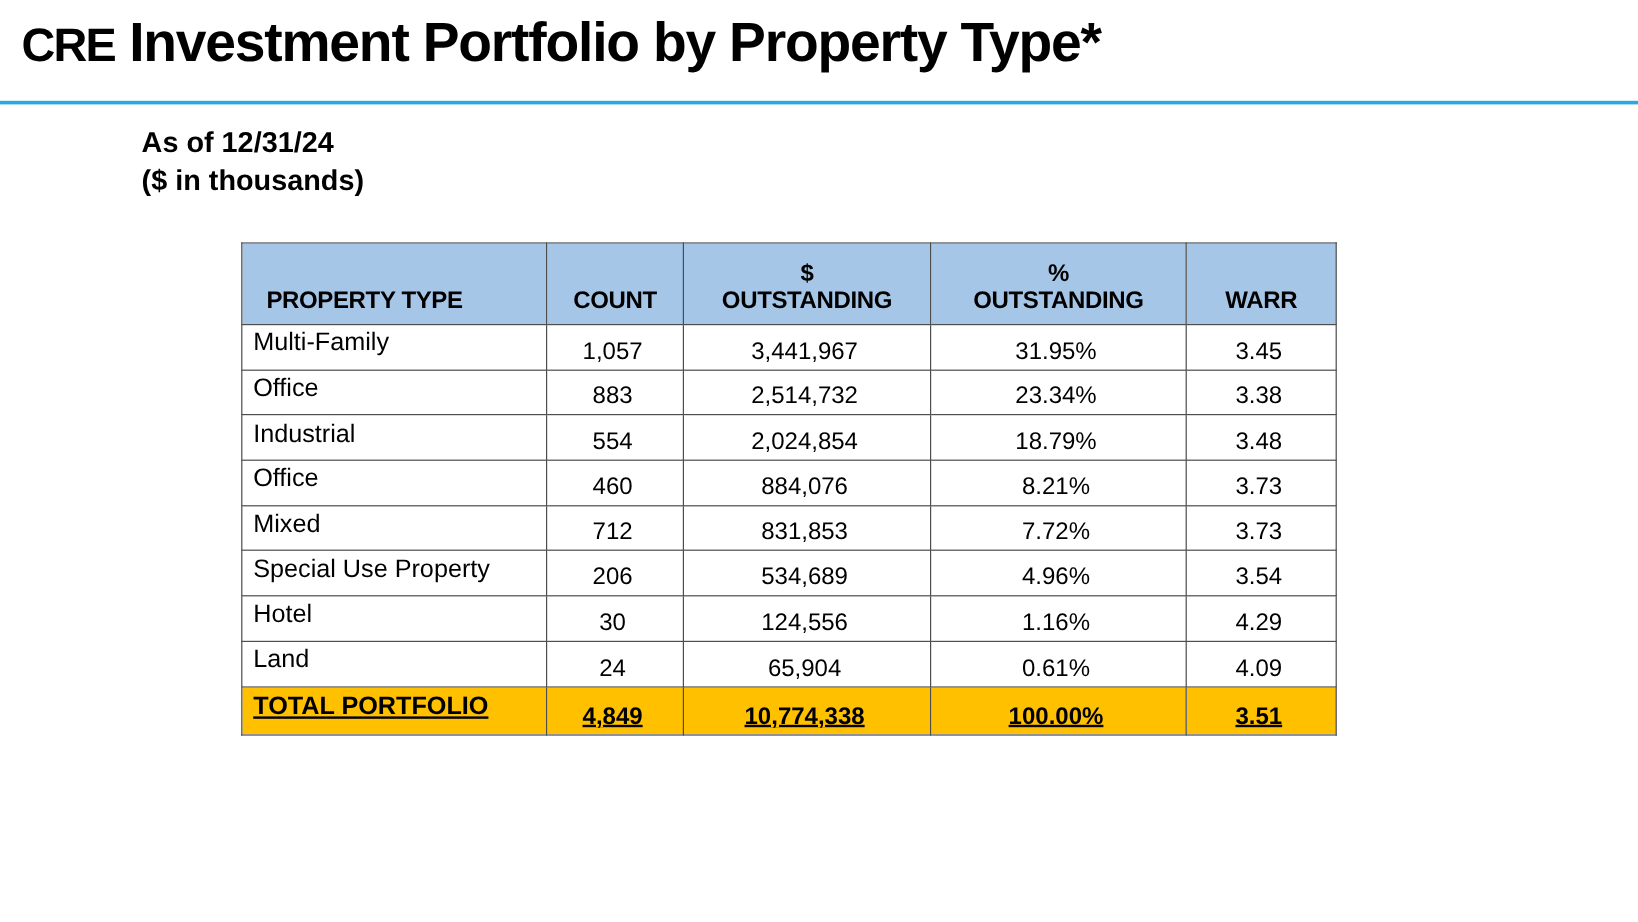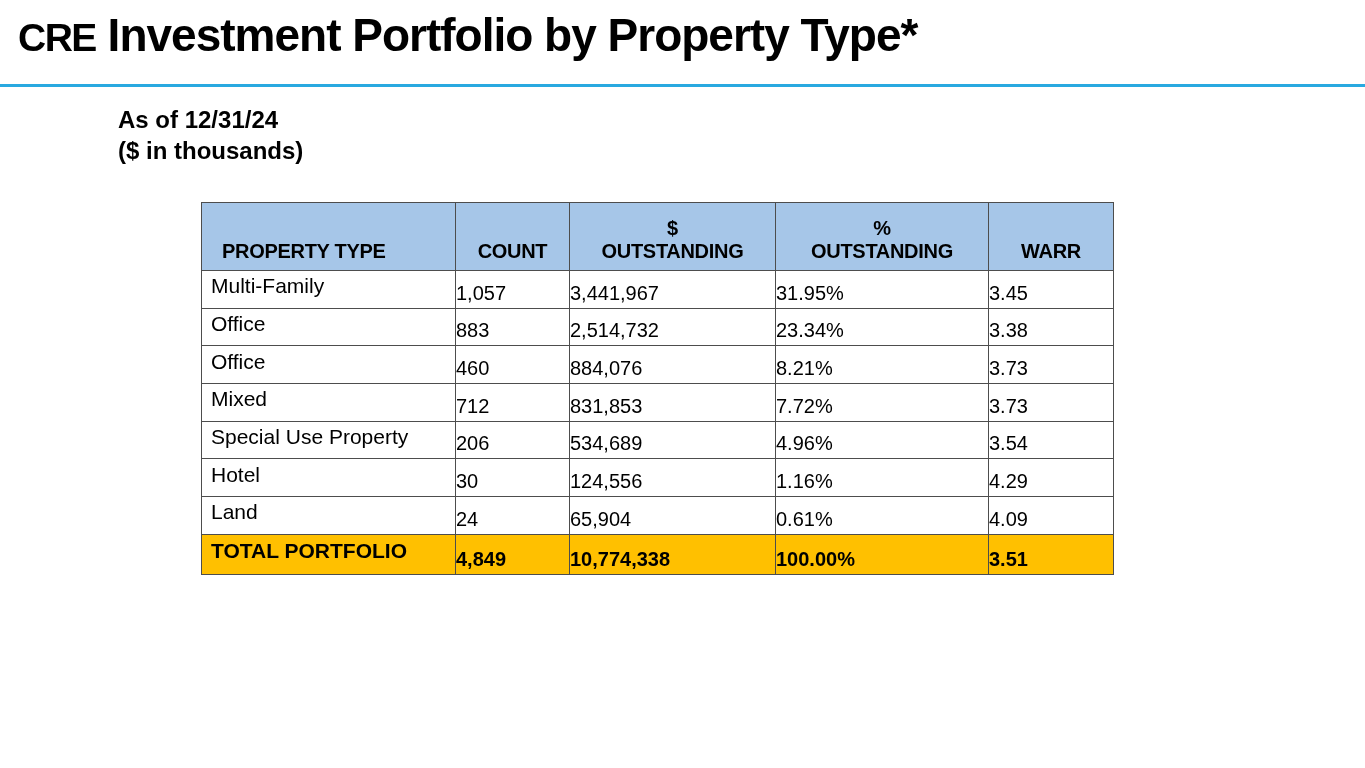--- a/index.html
+++ b/index.html
@@ -87,26 +87,26 @@
 
   tbody tr { height: 37.7px; }
   tbody td.lbl {
     text-align: left;
     vertical-align: middle;
     padding-left: 9px;
     padding-bottom: 6px;
     font-size: 21px;
   }
   tbody td.num {
-    text-align: left;
+    text-align: center;
     vertical-align: bottom;
     padding-right: 4px;
     padding-bottom: 3px;
   }
-  tbody tr.total-row { height: 40px; }
+  tbody tr.total-row { height: 40px; text-decoration: underline; }
   tbody tr.total-row td {
     background: #FFC000;
     font-weight: bold;
   }
   tbody tr.total-row td.lbl { font-size: 21px; }
 
   
   .footer-bar {
     position: absolute;
     left: 0;
@@ -230,20 +230,27 @@
           <td class="num">3.45</td>
         </tr>
         <tr>
           <td class="lbl">Office</td>
           <td class="num">883</td>
           <td class="num">2,514,732</td>
           <td class="num">23.34%</td>
           <td class="num">3.38</td>
         </tr>
         <tr>
+          <td class="lbl">Industrial</td>
+          <td class="num">554</td>
+          <td class="num">2,024,854</td>
+          <td class="num">18.79%</td>
+          <td class="num">3.48</td>
+        </tr>
+        <tr>
           <td class="lbl">Office</td>
           <td class="num">460</td>
           <td class="num">884,076</td>
           <td class="num">8.21%</td>
           <td class="num">3.73</td>
         </tr>
         <tr>
           <td class="lbl">Mixed</td>
           <td class="num">712</td>
           <td class="num">831,853</td>

